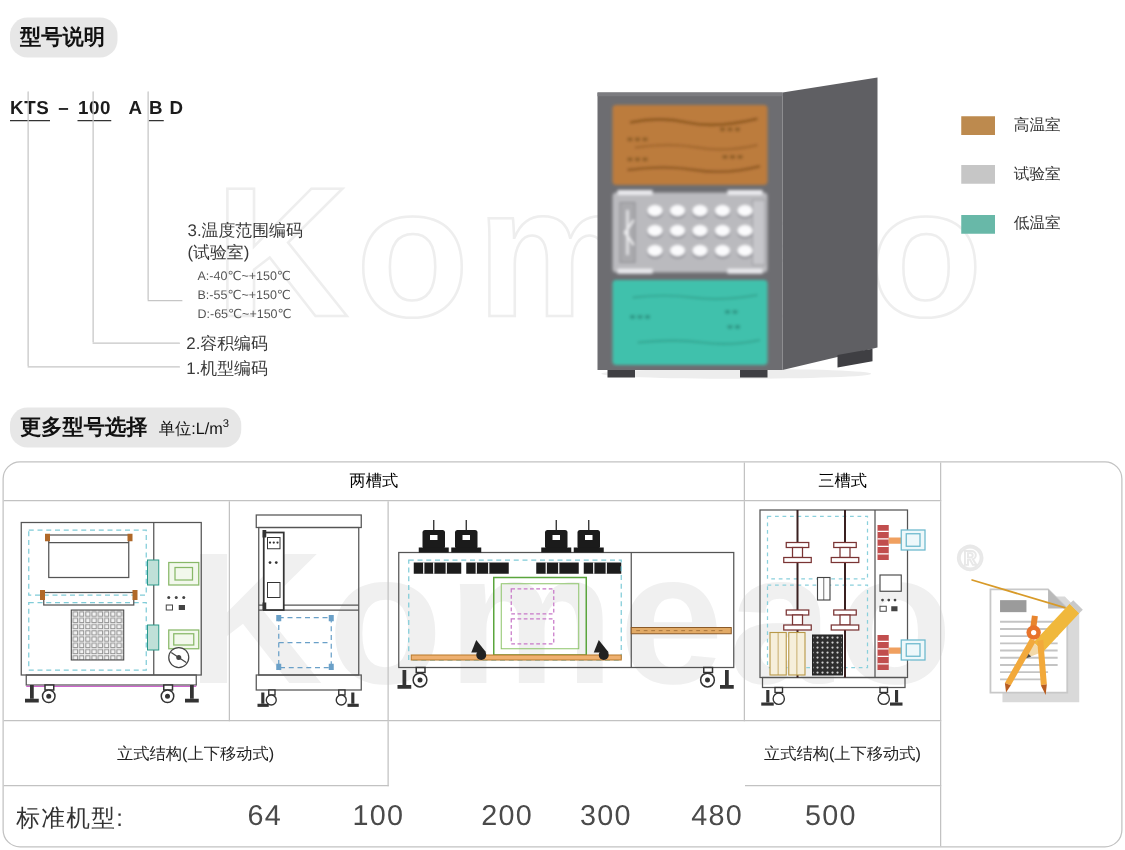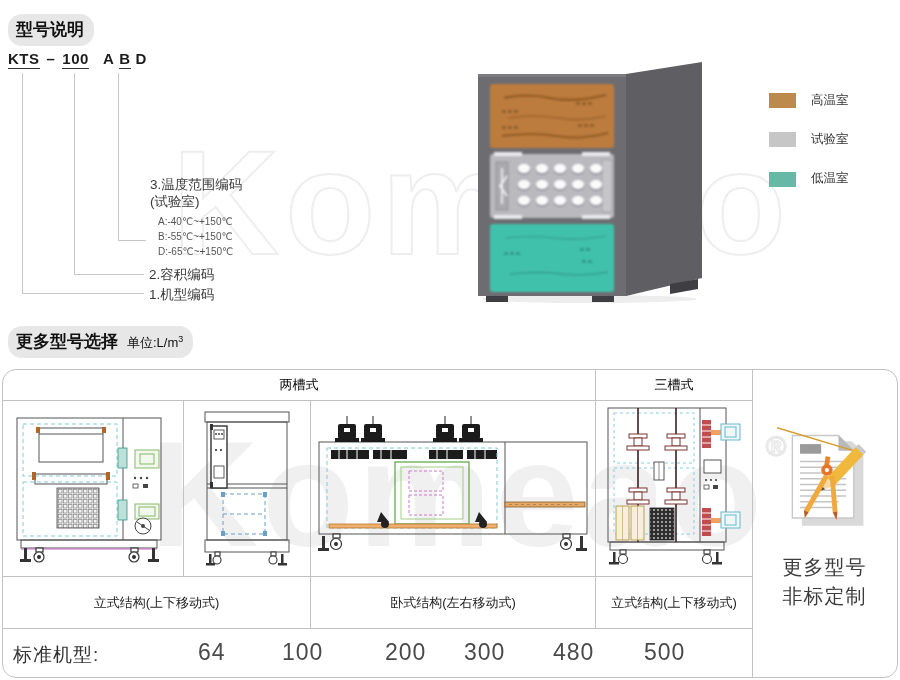--- a/index.html
+++ b/index.html
@@ -3,21 +3,21 @@
 <meta charset="utf-8">
 <style>
   html,body{margin:0;padding:0;background:#fff;}
   #stage{position:relative;width:900px;height:680px;background:#fff;overflow:hidden;
          font-family:"Liberation Sans","DejaVu Sans",sans-serif;color:#222;}
   .abs{position:absolute;border-radius:14px;}
   
   .hl{background:#e7e7e7;display:inline-block;padding:4px 10px 5px 8px;font-weight:bold;font-size:17px;color:#111;}
   
   .model-line{left:8px;top:50px;font-size:15px;font-weight:bold;color:#1c1c1c;letter-spacing:.5px;display:flex;align-items:baseline;}
-  .model-line span{display:inline-block;}
+  .model-line span{display:inline-block;margin-top:28px;}
   .u{border-bottom:1.5px solid #333;padding-bottom:1px;}
   
   .cl{background:#c6c6c6;}
   .lbl{font-size:13.5px;color:#3a3a3a;}
   .rng{font-size:10px;color:#555;}
   
   .dt{left:479px;top:10px;background:#e5e5e5;padding:3px 8px 4px 7px;}
   .dt .t1{font-size:12px;color:#222;font-weight:600;line-height:15px;}
   .dt .t2{font-size:11px;color:#333;line-height:14px;}
   
@@ -489,23 +489,20 @@
             <rect x="5" y="158" width="10" height="2.5"></rect>
             <rect x="112" y="148" width="2.5" height="10"></rect>
             <rect x="108" y="158" width="10" height="2.5"></rect>
           </g>
       </svg>
     </div>
 
     <div class="cell bR bB lcell" style="left:0;top:207px;width:308px;height:52px;">
         <span>立式结构(上下移动式)</span>
       </div>
-    <div class="cell bR bB lcell" style="left:308px;top:207px;width:285px;height:52px;">
-        <span>卧式结构(左右移动式)</span>
-      </div>
     <div class="cell bR bB lcell" style="left:593px;top:207px;width:157px;height:52px;">
         <span>立式结构(上下移动式)</span>
       </div>
 
     <div class="cell bR" style="left:0;top:259px;width:750px;height:48px;justify-content:flex-start;">
       <span class="std-label">标准机型:</span>
       <span class="model-num" style="left:195px;">64</span>
       <span class="model-num" style="left:279px;">100</span>
       <span class="model-num" style="left:382px;">200</span>
       <span class="model-num" style="left:461px;">300</span>
@@ -542,20 +539,16 @@
         <g>
           <rect x="50" y="30" width="5" height="9" fill="#e8852e" transform="rotate(8 52 34)"></rect>
           <circle cx="52" cy="44" r="6" fill="#e8732a"></circle>
           <circle cx="52" cy="44" r="2.2" fill="#fff"></circle>
           <polygon points="49,49 28,86 33,88 54,51" fill="#f2a93b"></polygon>
           <polygon points="55,51 58,88 63,87 60,50" fill="#f2a93b"></polygon>
           <polygon points="28,86 33,88 29,94" fill="#b85c20"></polygon>
           <polygon points="58,88 63,87 62,96" fill="#b85c20"></polygon>
         </g>
       </svg>
-      <div class="more-text" style="margin-top:14px;">
-        <div>更多型号</div>
-        <div>非标定制</div>
-      </div>
     </div>
   </div>
 
 </div>
 
 </body></html>

